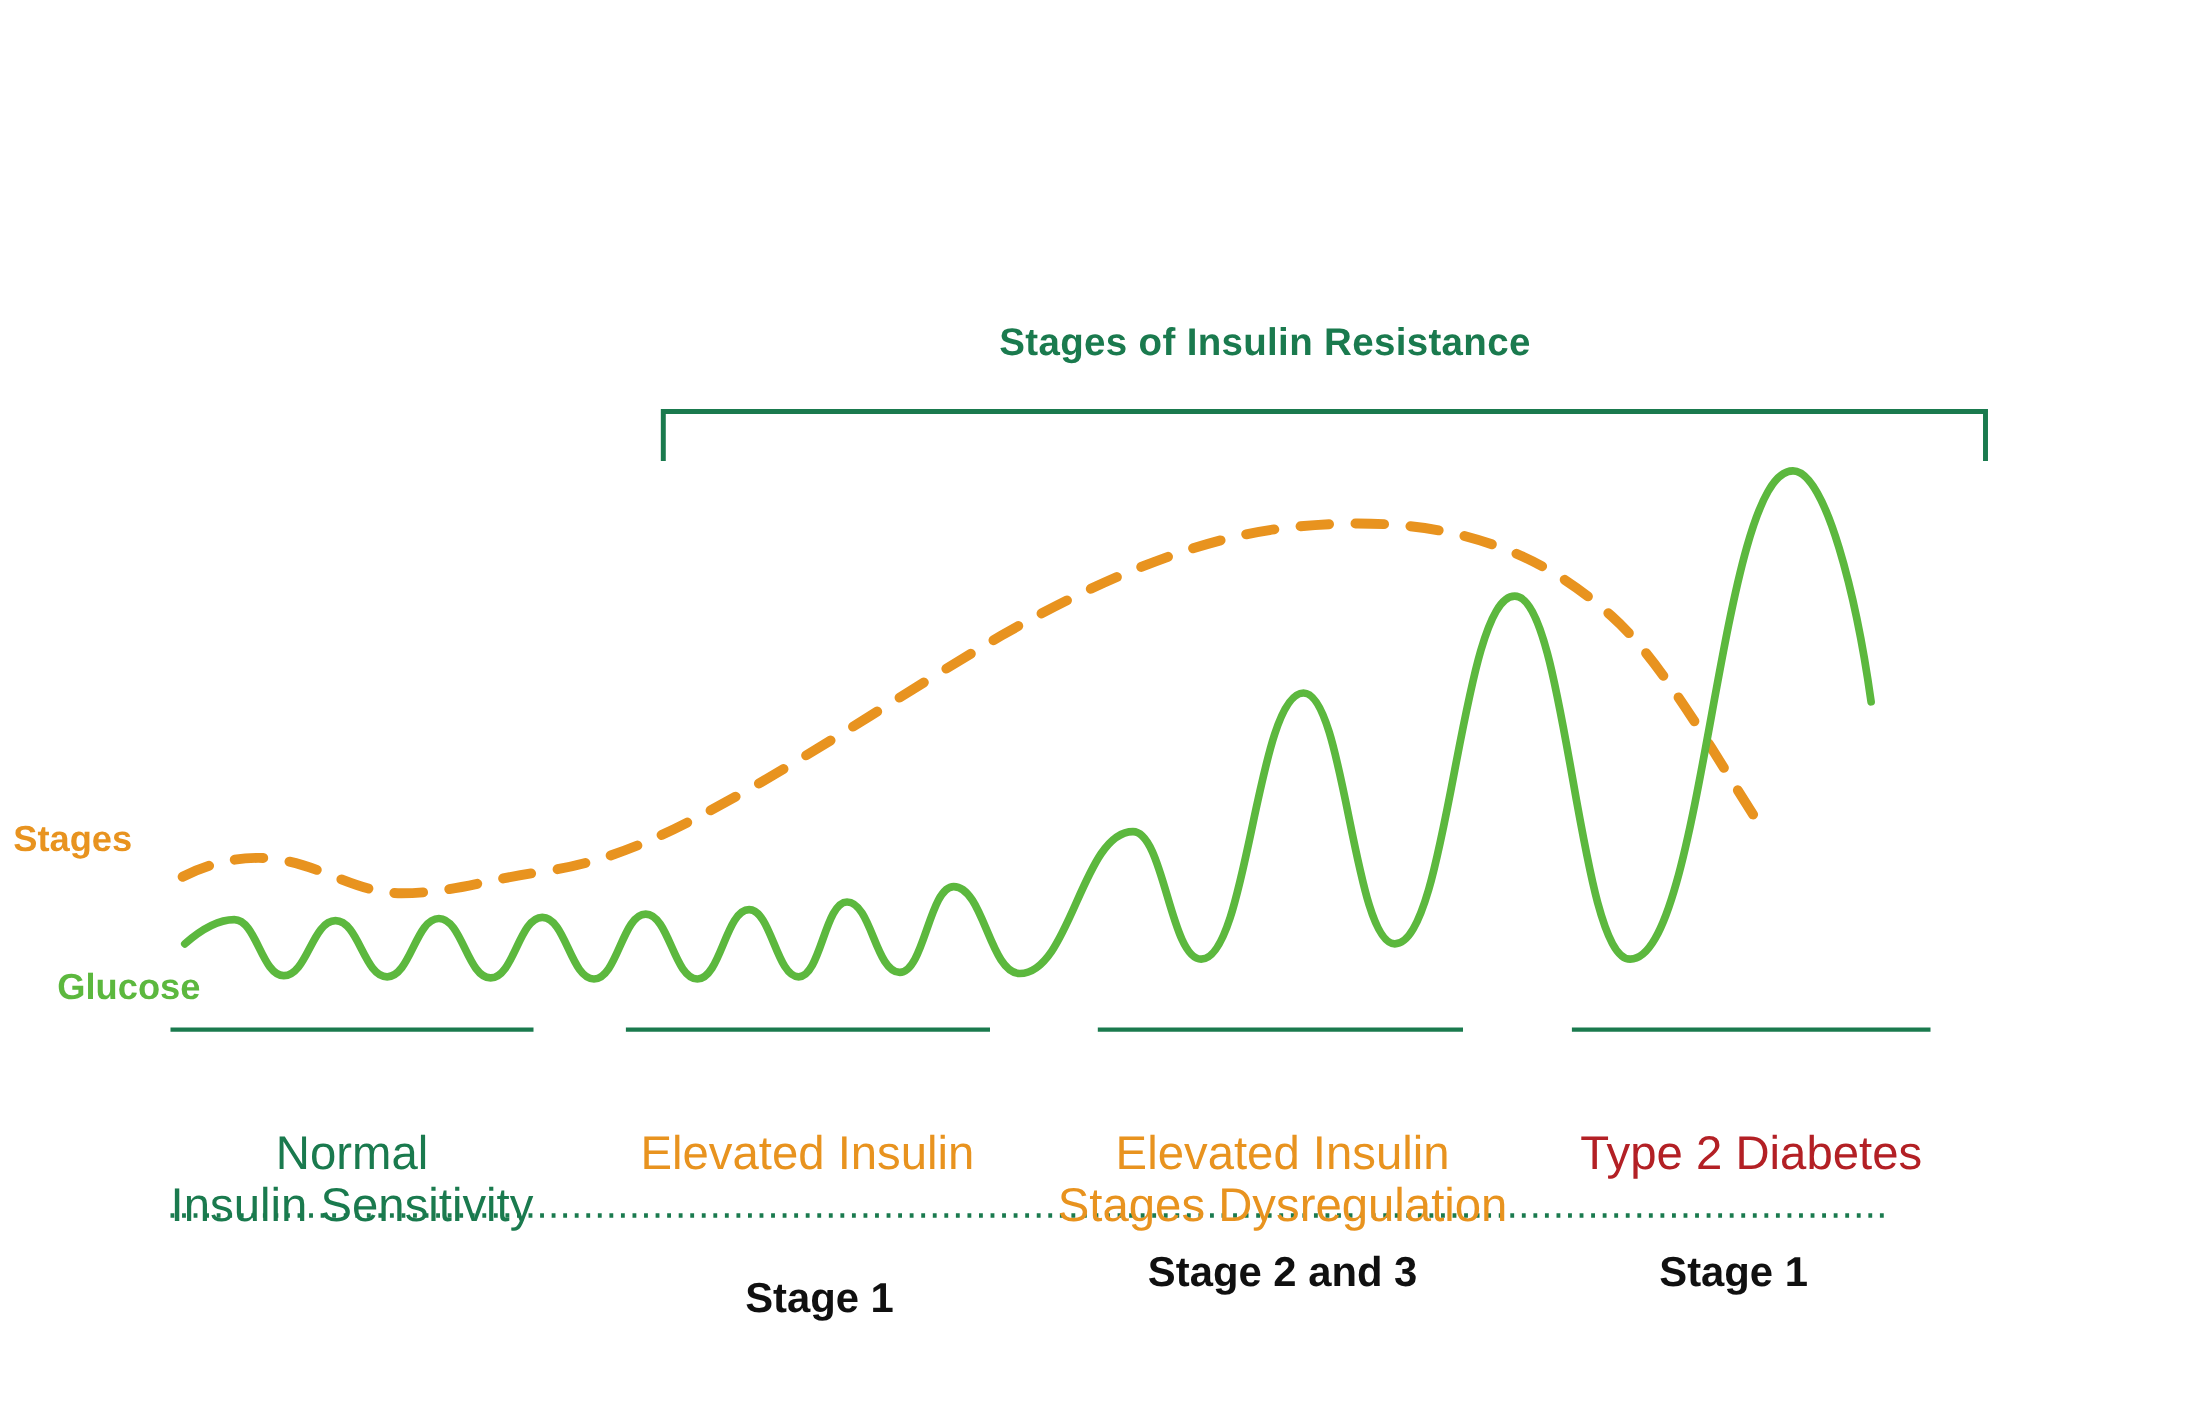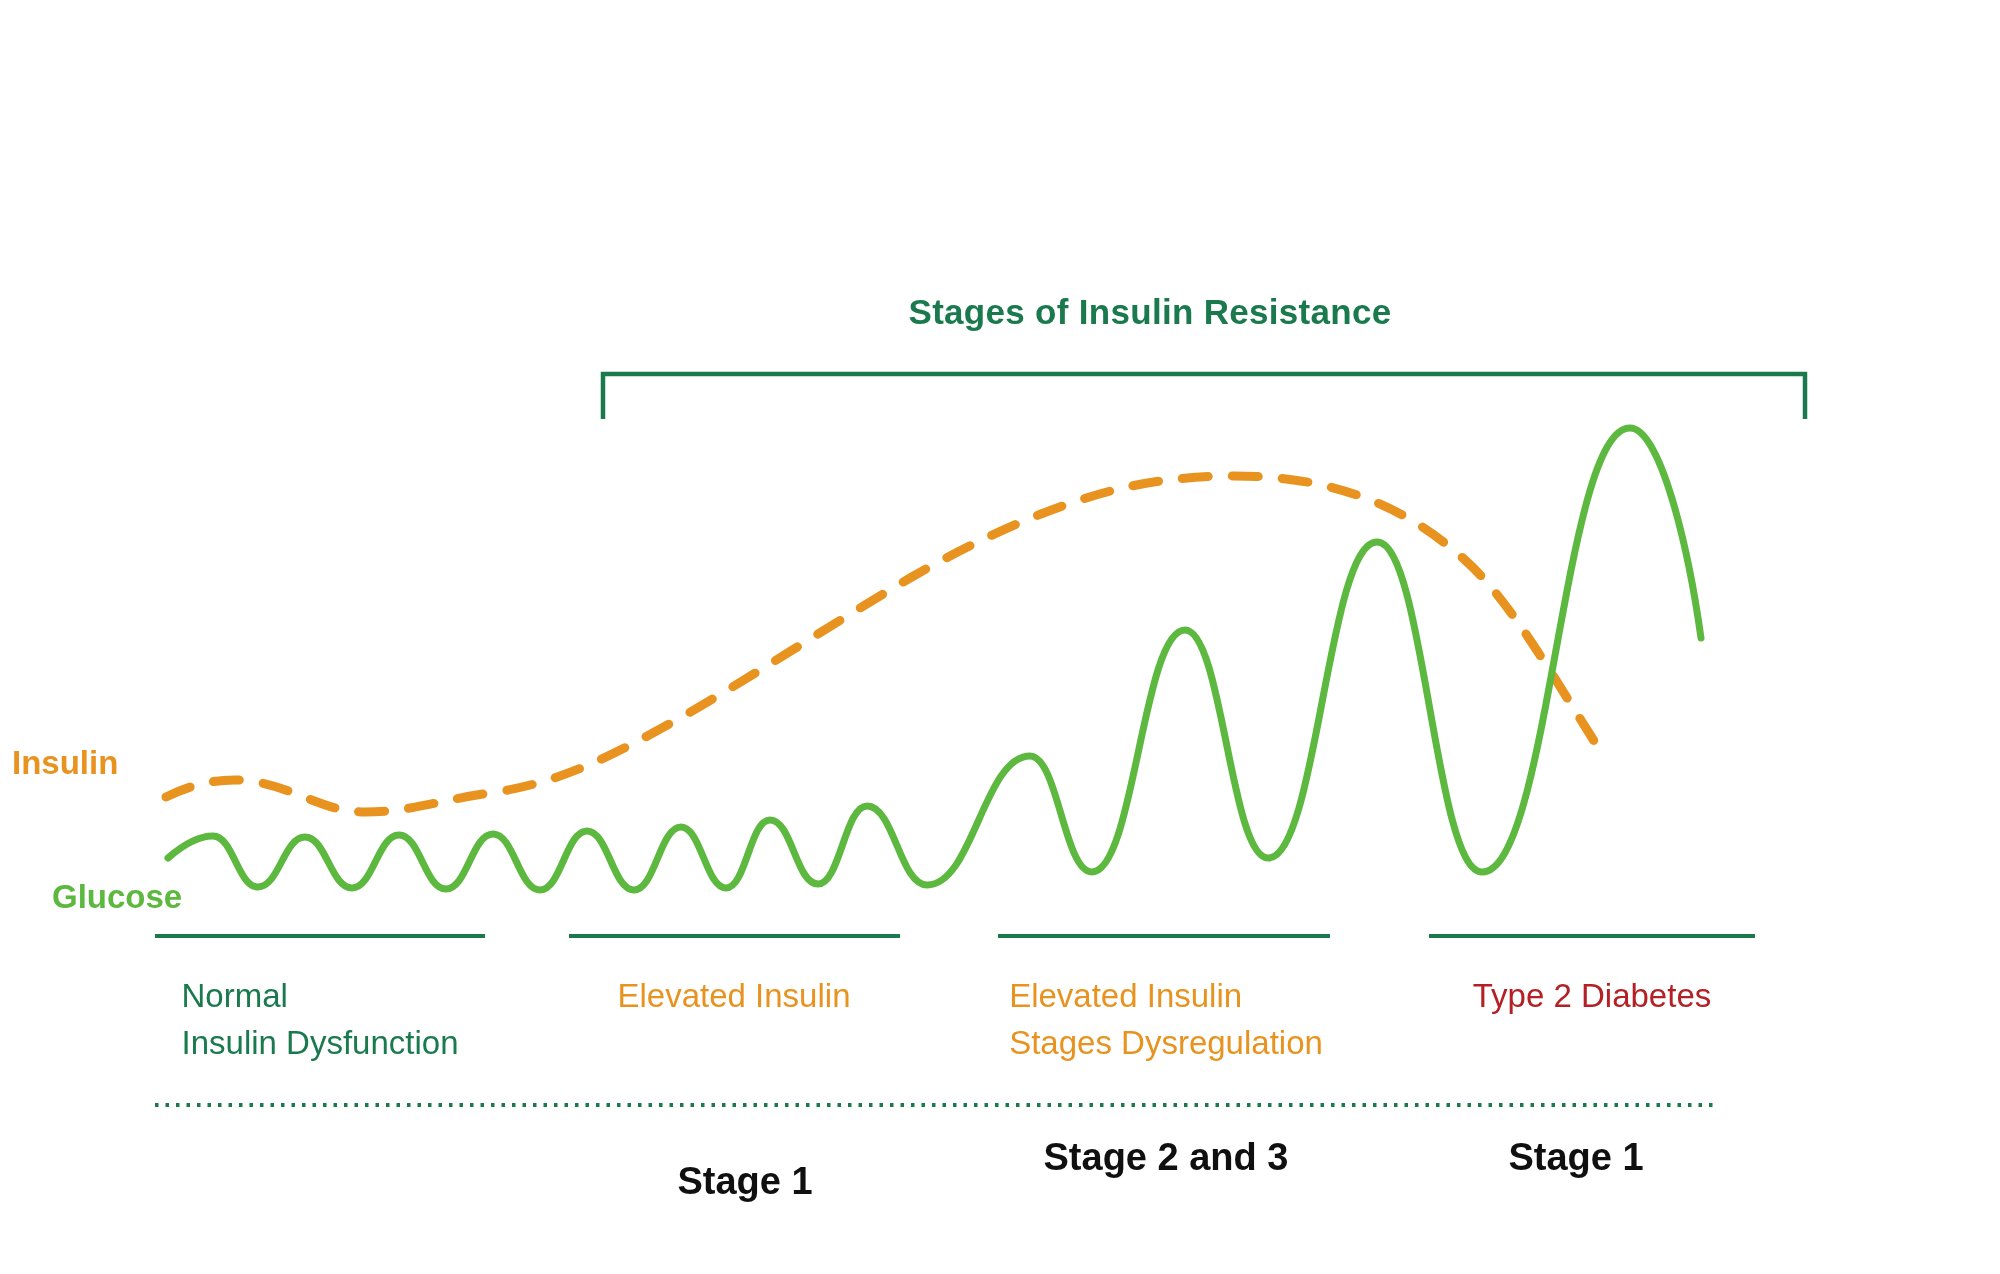--- a/index.html
+++ b/index.html
@@ -16,22 +16,22 @@
   .title {
     left:1150px; top:292px; transform:translateX(-50%);
     font-size:35px; font-weight:700; color:var(--dark_green);
     white-space:nowrap; letter-spacing:0.3px;
   }
   .series-label { font-size:33px; font-weight:700; white-space:nowrap; }
   .insulin-label { left:12px; top:744px; color:var(--orange); }
   .glucose-label { left:8px; top:878px; color:var(--green);margin-left:44px; }
 
   .stage-group {
-    top:972px; transform:translateX(-50%);
-    font-size:33px; font-weight:500;
+    top:1026px; transform:translateX(-50%);
+    text-align:center; font-size:43px; font-weight:500;
     line-height:47px; white-space:nowrap;
   }
   .c-darkgreen { color:var(--dark_green); }
   .c-orange    { color:var(--orange); }
   .c-darkred   { color:var(--dark_red); }
 
   .stage-axis-label {
     top:1136px; transform:translateX(-50%);
     font-size:38px; font-weight:700; color:var(--black);
     white-space:nowrap;
@@ -92,26 +92,26 @@
     <path class="underline" d="M 155 936 L 485 936"></path>
     <path class="underline" d="M 569 936 L 900 936"></path>
     <path class="underline" d="M 998 936 L 1330 936"></path>
     <path class="underline" d="M 1429 936 L 1755 936"></path>
 
     <path class="dotted-base" d="M 155 1105 L 1713 1105"></path>
   </svg>
 
   <div class="abs title">Stages of Insulin Resistance</div>
 
-  <div class="abs series-label insulin-label">Insulin</div>
+  <div class="abs series-label insulin-label">Stages</div>
   <div class="abs series-label glucose-label">Glucose</div>
 
   <div class="abs stage-group" style="left:320px;">
     <div class="c-darkgreen">Normal</div>
-    <div class="c-darkgreen">Insulin Dysfunction</div>
+    <div class="c-darkgreen">Insulin Sensitivity</div>
   </div>
   <div class="abs stage-group" style="left:734px;">
     <div class="c-orange">Elevated Insulin</div>
   </div>
   <div class="abs stage-group" style="left:1166px;">
     <div class="c-orange">Elevated Insulin</div>
     <div class="c-orange">Stages Dysregulation</div>
   </div>
   <div class="abs stage-group" style="left:1592px;">
     <div class="c-darkred">Type 2 Diabetes</div>

